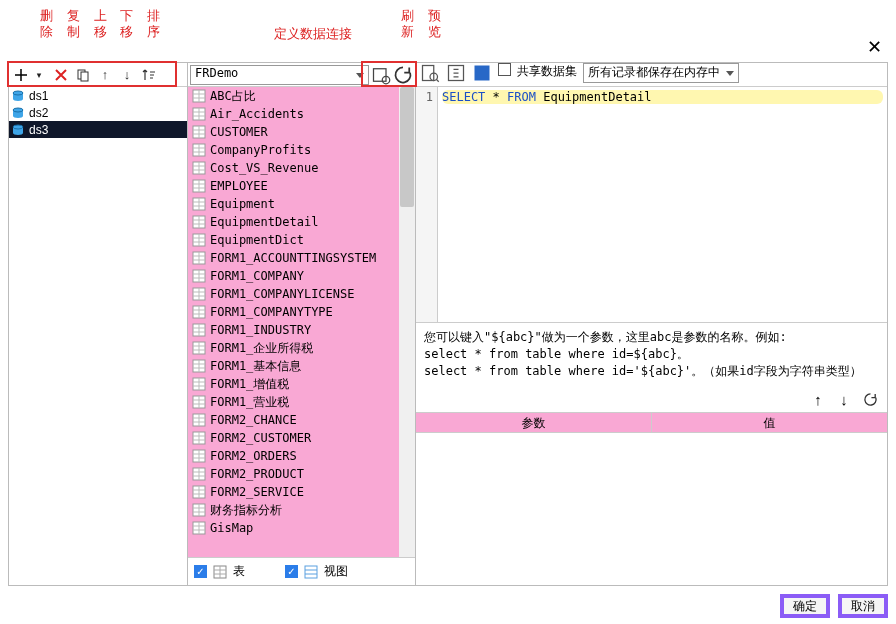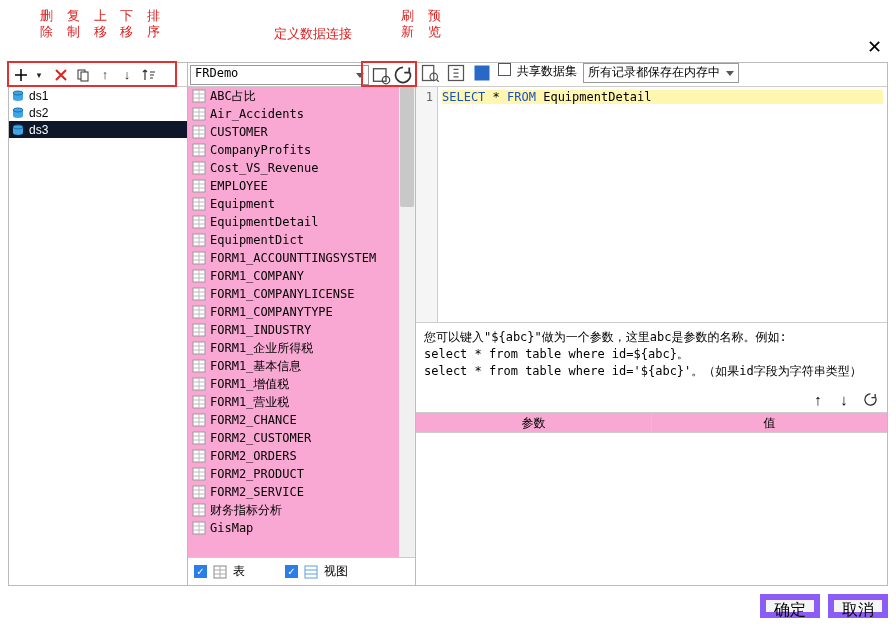--- a/index.html
+++ b/index.html
@@ -40,32 +40,32 @@
 .mid-bot span.lab { font-size: 12px; }
 
 .right-pane { flex: 1; border: 1px solid #bbb; border-left: none; display: flex; flex-direction: column; }
 .right-top { height: 24px; border-bottom: 1px solid #ccc; display: flex; align-items: flex-start; gap: 6px; padding: 0 4px; }
 .share-chk { width: 13px; height: 13px; border: 1px solid #555; background: #fff; cursor: pointer; }
 .rightsel { height: 20px; background: #fff; border: 1px solid #999; padding: 0 18px 0 4px; font-size: 12px; position: relative; cursor: pointer; }
 .rightsel::after { content: ""; position: absolute; right: 4px; top: 7px; border-left: 4px solid transparent; border-right: 4px solid transparent; border-top: 5px solid #555; }
 .sql-area { height: 236px; border-bottom: 1px solid #ccc; display: flex; font-family: monospace; font-size: 12px; }
 .gutter { width: 22px; background: #f5f5f5; border-right: 1px solid #ccc; text-align: right; padding: 3px 4px 0 0; color: #666; }
 .code { flex: 1; padding: 3px 4px; }
-.code .line1 { background: #fff7b0; display: inline-block; width: 100%; }
+.code .line1 { background: #fff7b0; display: inline-block; width: 100%; border-radius: 6px; }
 .kw { color: #1a4fc7; }
 .hint { padding: 6px 8px; font-size: 12px; font-family: SimSun, monospace; line-height: 17px; }
 .param-tb { height: 26px; display: flex; align-items: center; justify-content: flex-end; gap: 8px; padding: 0 8px; }
 .ar-btn { width: 18px; height: 18px; display: inline-flex; align-items: center; justify-content: center; cursor: pointer; font-size: 15px; }
 .param-grid { flex: 1; border-top: 1px solid #ccc; }
 .ph-row { display: flex; height: 20px; border-bottom: 1px solid #ccc; }
 .ph-cell { flex: 1; text-align: center; border-right: 1px solid #ccc; padding-top: 2px; background: #f9a8d4; }
 .ph-cell:last-child { border-right: none; }
 
 .footer { position: absolute; bottom: 6px; right: 8px; display: flex; gap: 8px; }
-.btn { min-width: 50px; height: 24px; border: 6px solid #8b5cf6; background: #f5f5f5; font-size: 16px; cursor: pointer; padding: 0 8px; }
+.btn { min-width: 50px; height: 24px; border: 4px solid #8b5cf6; background: #f5f5f5; font-size: 12px; cursor: pointer; padding: 0 8px; }
 </style>
 </head>
 <body>
 
 <div class="annot-row">
   <div class="annot" style="left:40px">删
 除</div>
   <div class="annot" style="left:67px">复
 制</div>
   <div class="annot" style="left:94px">上

